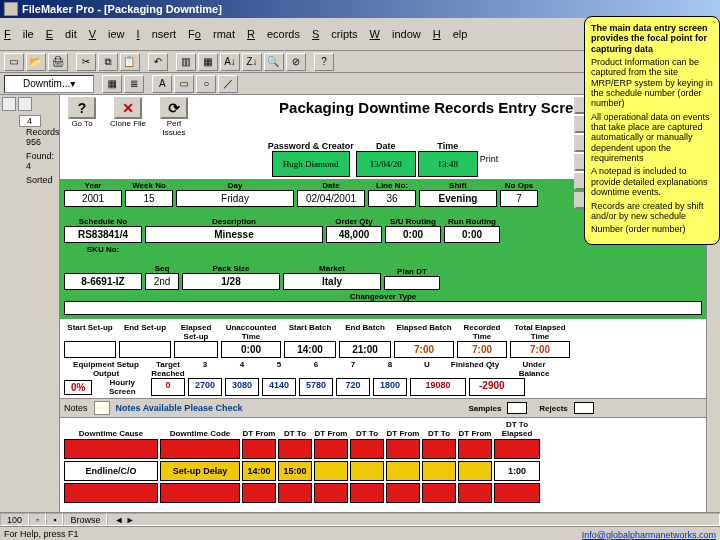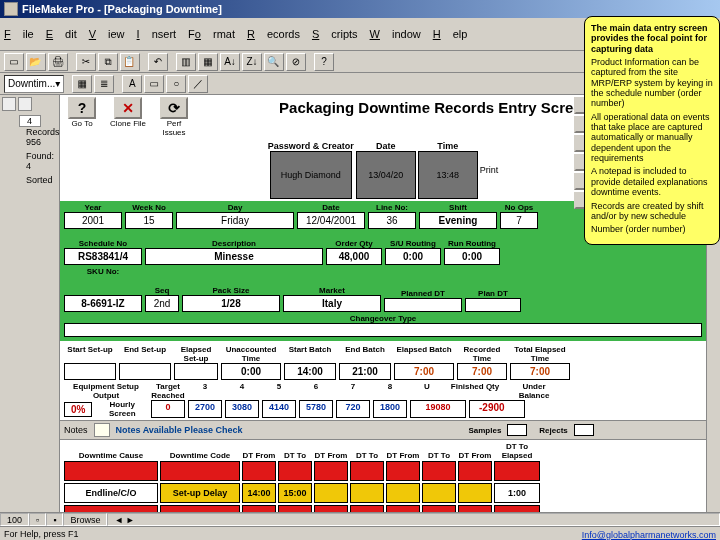--- a/index.html
+++ b/index.html
@@ -8,21 +8,21 @@
   .titlebar { background: linear-gradient(to right, #082468, #a6c8f0); color: #fff; height: 18px; line-height: 18px; padding: 0 4px; font-weight: bold; font-size: 11px; display: flex; align-items: center; }
   .titlebar .win-icon { width: 14px; height: 14px; background: #d0c8b8; margin-right: 4px; border: 1px solid #888; }
 
   .menubar { background: #d4d0c8; height: 18px; display: flex; align-items: center; padding: 16px 4px; font-size: 11px; border-bottom: 1px solid #888; }
   .menubar span { margin-right: 12px; }
   .menubar .hot { text-decoration: underline; }
 
   .toolbar1, .toolbar2 { background: #d4d0c8; height: 22px; display: flex; align-items: center; padding: 2px 4px; border-bottom: 1px solid #888; gap: 2px; }
   .tb-btn { width: 20px; height: 18px; background: #d4d0c8; border: 1px solid #808080; border-top-color: #fff; border-left-color: #fff; display: flex; align-items: center; justify-content: center; font-size: 10px; }
   .tb-sep { width: 4px; }
-  .tb-combo { background: #fff; border: 1px inset #888; height: 18px; padding: 0 3px; display: flex; align-items: center; min-width: 52px; font-size: 10px; }
+  .tb-combo { background: #fff; border: 1px inset #888; height: 18px; padding: 0 18px; display: flex; align-items: center; min-width: 52px; font-size: 10px; }
 
   .body-wrap { display: flex; height: 440px; }
 
   .left-pane { width: 60px; background: #d4d0c8; border-right: 1px solid #888; padding: 2px; font-size: 9px; }
   .lp-row { margin-bottom: 4px; margin-left: 24px; }
   .lp-label { color: #000; }
   .lp-icons { display: flex; gap: 2px; margin-bottom: 4px; }
   .lp-icon { width: 14px; height: 14px; border: 1px solid #888; background: #eee; }
 
   .center-pane { flex: 1; background: #fff; position: relative; overflow: hidden; }
@@ -37,21 +37,21 @@
   .hb-p { width: 24px; height: 20px; border: 2px outset #d4d0c8; background: #d4d0c8; font-weight: bold; text-align: center; line-height: 18px; margin-top: 6px; }
 
   .side-btns { position: absolute; top: 2px; right: 2px; width: 130px; }
   .sb-row { display: flex; gap: 2px; margin-bottom: 2px; }
   .sb-btn { flex: 1; border: 2px outset #d4d0c8; background: #d4d0c8; font-size: 8px; text-align: center; padding: 2px 1px; display: flex; align-items: center; justify-content: center; gap: 2px; white-space: nowrap; }
   .sb-btn .dot { width: 8px; height: 8px; border-radius: 50%; }
 
   .pw-row { display: flex; justify-content: center; gap: 2px; font-size: 9px; margin: 2px 0; }
   .pw-col { text-align: center; }
   .pw-col .lab { font-weight: bold; }
-  .pw-col .val { border: 1px solid #000; background: #737373; padding: 18px 10px; display: inline-block; min-width: 60px; }
+  .pw-col .val { border: 1px solid #000; background: #22c55e; padding: 7px 10px; display: inline-block; min-width: 60px; font-family: Liberation Serif, serif; }
 
   .green-zone { background: #3eb54a; padding: 2px 4px; }
   .rowflex { display: flex; gap: 3px; margin-bottom: 2px; align-items: flex-end; }
   .fcell { display: flex; flex-direction: column; text-align: center; }
   .fcell .lab { font-size: 8px; font-weight: bold; white-space: nowrap; }
   .fcell .val { background: #fff; border: 1px solid #000; padding: 2px 3px; font-size: 10px; min-height: 14px; white-space: nowrap; }
 
   .w-year { width: 58px; }
   .w-week { width: 48px; }
   .w-day { width: 118px; }
@@ -262,21 +262,21 @@
         <div class="fcell w-week">
             <div class="lab">Week No</div>
             <div class="val">15</div>
           </div>
         <div class="fcell w-day">
             <div class="lab">Day</div>
             <div class="val">Friday</div>
           </div>
         <div class="fcell w-date">
             <div class="lab">Date</div>
-            <div class="val">12/04/2001</div>
+            <div class="val">02/04/2001</div>
           </div>
         <div class="fcell w-line">
             <div class="lab">Line No:</div>
             <div class="val">36</div>
           </div>
         <div class="fcell w-shift">
             <div class="lab">Shift</div>
             <div class="val" style="font-weight:bold;">Evening</div>
           </div>
         <div class="fcell w-ops">
@@ -315,24 +315,20 @@
             <div class="lab">Seq</div>
             <div class="val">2nd</div>
           </div>
         <div class="fcell w-pack">
             <div class="lab">Pack Size</div>
             <div class="val" style="font-weight:bold;">1/28</div>
           </div>
         <div class="fcell w-mkt">
             <div class="lab">Market</div>
             <div class="val" style="font-weight:bold;">Italy</div>
-          </div>
-        <div class="fcell w-pdt">
-            <div class="lab">Planned DT</div>
-            <div class="val"></div>
           </div>
         <div class="fcell w-pdt2">
             <div class="lab">Plan DT</div>
             <div class="val"></div>
           </div>
       </div>
       <div class="rowflex">
         <div class="fcell w-ct">
             <div class="lab">Changeover Type</div>
             <div class="val"></div>

